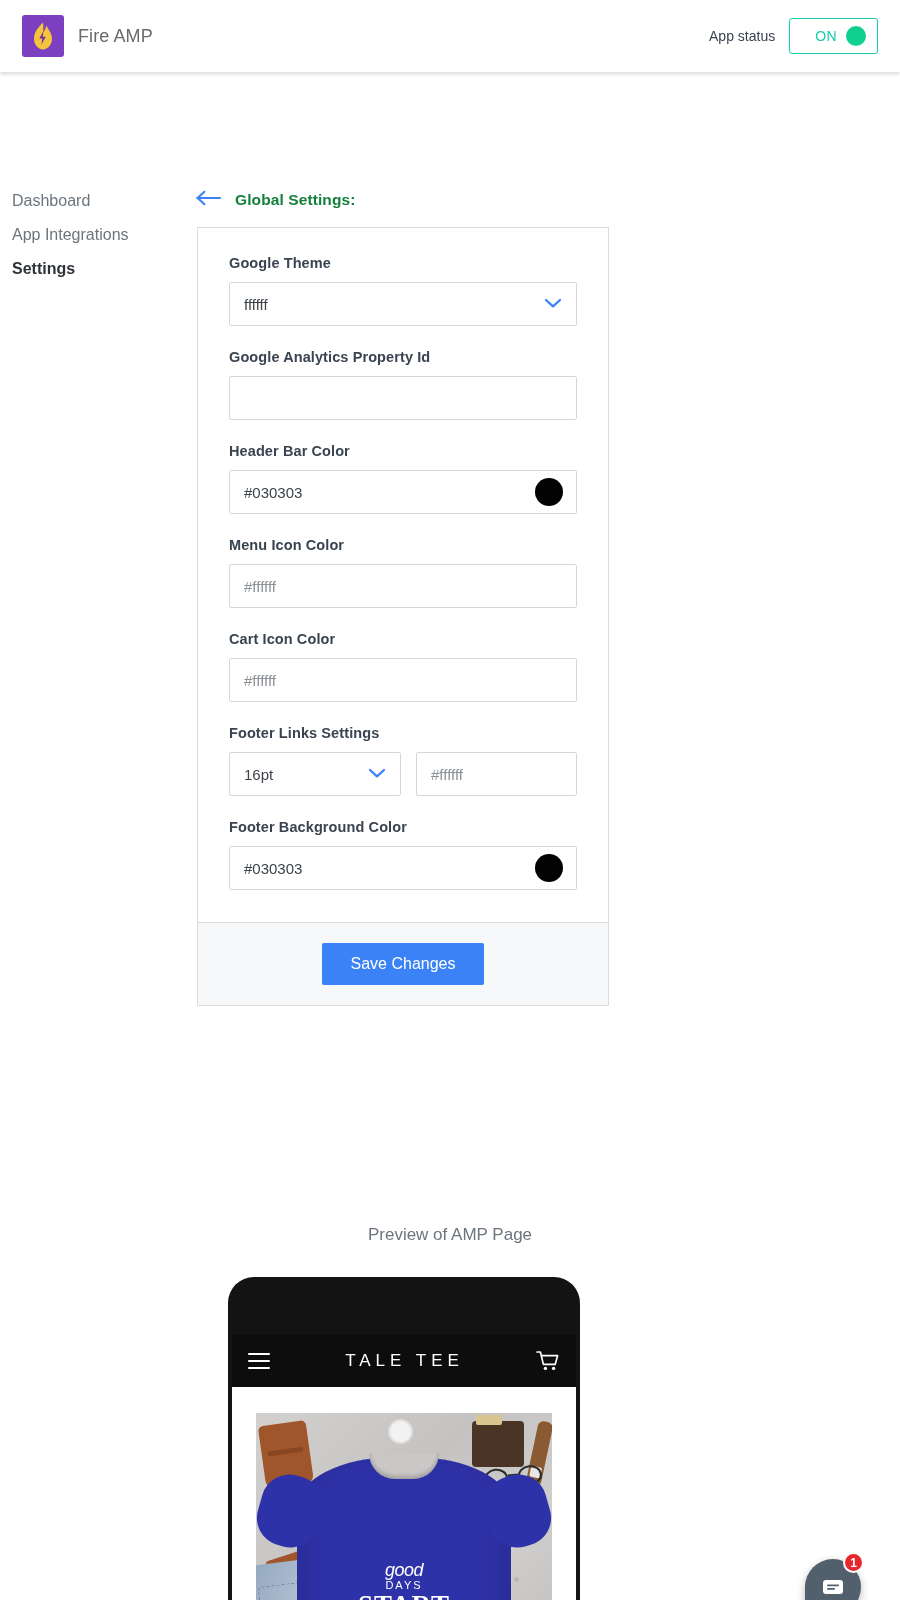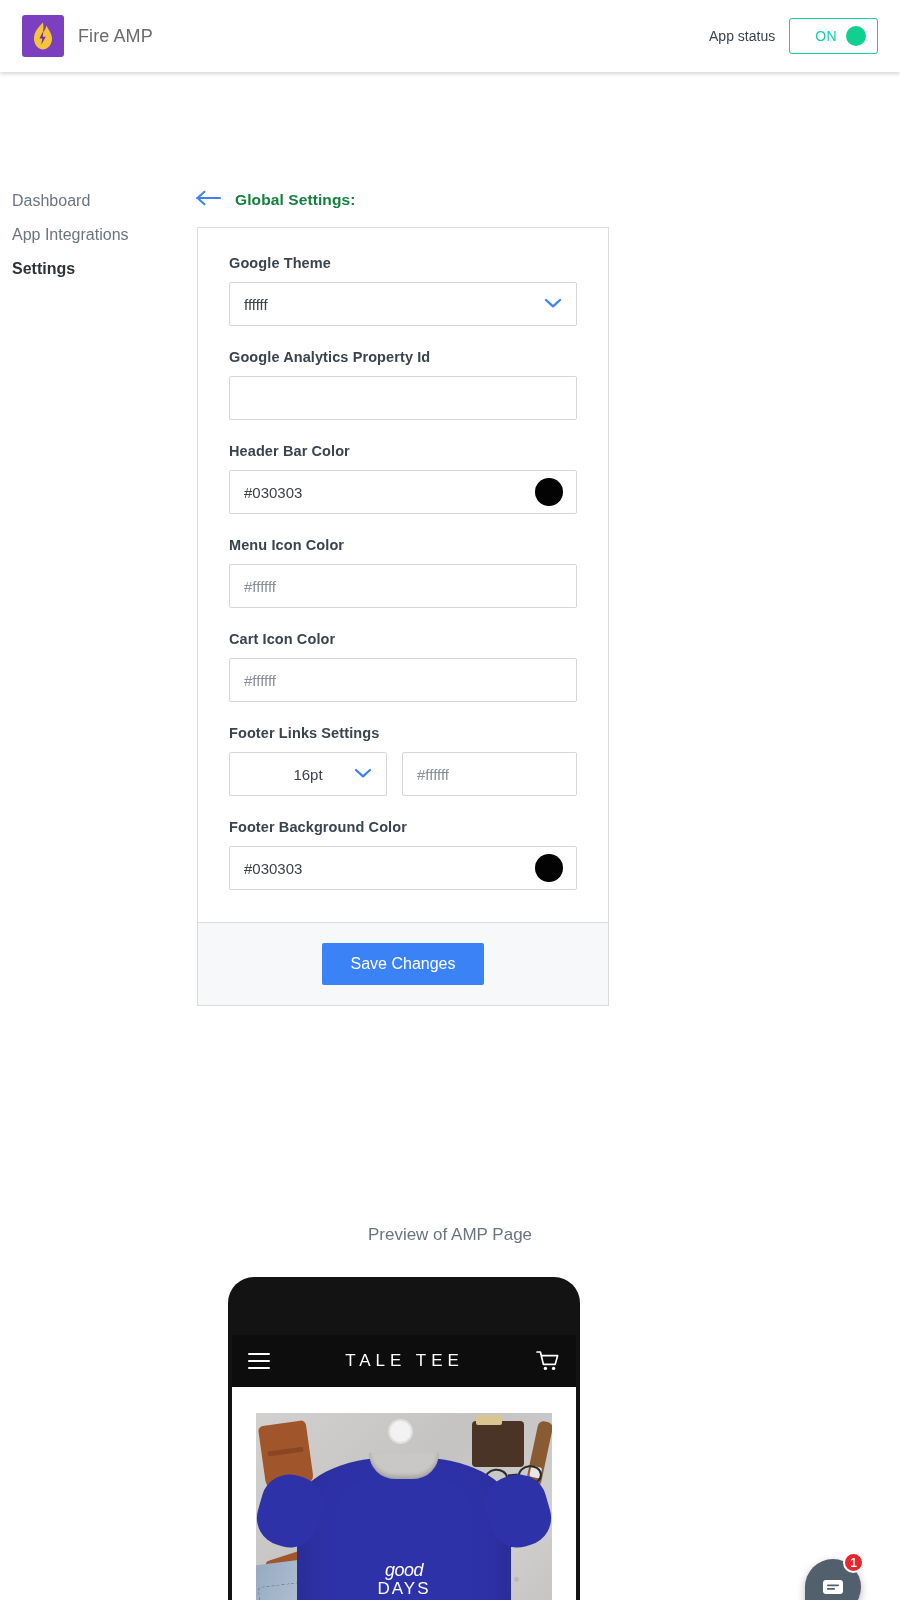--- a/index.html
+++ b/index.html
@@ -139,21 +139,21 @@
   }
   .swatch {
     position: absolute;
     right: 13px; top: 50%;
     transform: translateY(-50%);
     width: 28px; height: 28px;
     border-radius: 50%;
     background: #030303;
   }
   .row2 { display: flex; gap: 15px; }
-  .row2 .control.small { width: 158px; flex: none; justify-content: center; }
+  .row2 .control.small { width: 172px; flex: none; }
   .row2 .control.grow { flex: 1; }
 
   .card-footer {
     border-top: 1px solid #dcdcdc;
     background: #f7f8f9;
     padding: 20px 0;
     display: flex;
     justify-content: center;
   }
   .save-btn {
@@ -266,21 +266,21 @@
     left: 0; right: 0; top: 104px;
     text-align: center;
     color: #ffffff;
     line-height: 1.05;
     z-index: 3;
   }
   .tee-art .l1 {
     font-size: 18px; font-style: italic; font-weight: normal;
     letter-spacing: -0.5px;
   }
-  .tee-art .l2 { font-size: 17px; letter-spacing: 2px; }
+  .tee-art .l2 { font-size: 11px; letter-spacing: 2px; }
   .tee-art .l3 {
     font-family: "Liberation Serif", serif;
     font-size: 27px; font-weight: bold; letter-spacing: 1px;
   }
 
   .prop { position: absolute; }
   .wallet-l { left: 6px; top: 10px; width: 48px; height: 64px; background: #a0552b; border-radius: 5px 5px 9px 9px; transform: rotate(-8deg); }
   .wallet-l::after { content:""; position:absolute; left:6px; top:26px; width:36px; height:5px; background:#8a4623; border-radius:3px; }
   .watch-face { left: 132px; top: 6px; width: 25px; height: 25px; border-radius: 50%; background: #f2f2f2; border: 2px solid #e0dfdd; }
   .watch-band { left: 112px; top: 16px; width: 66px; height: 14px; background: #7b4a2c; border-radius: 7px; transform: rotate(22deg); z-index: -1; }

